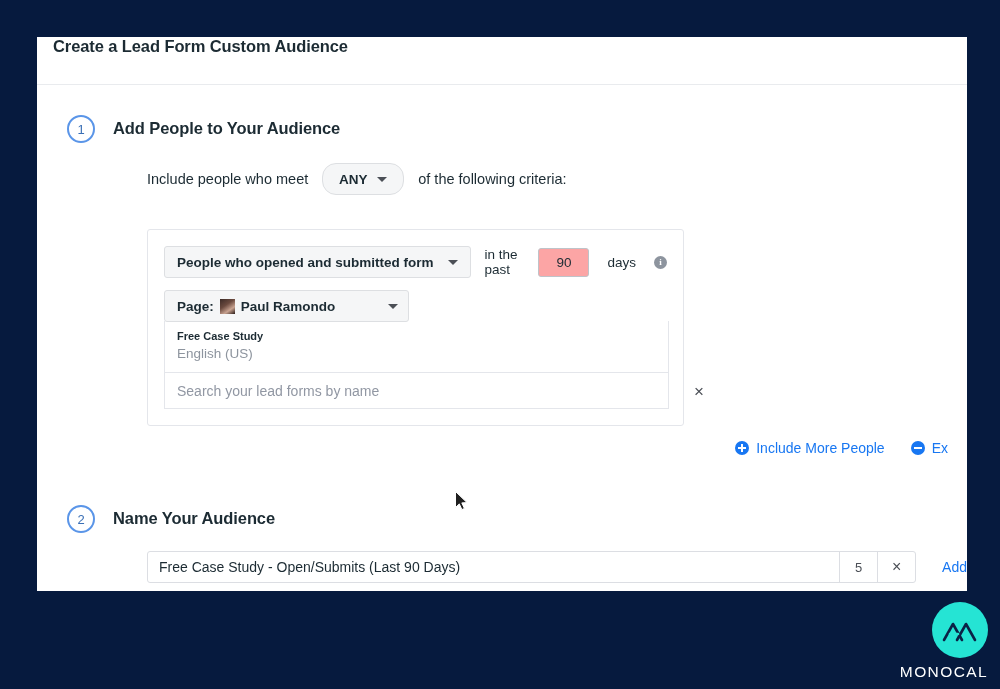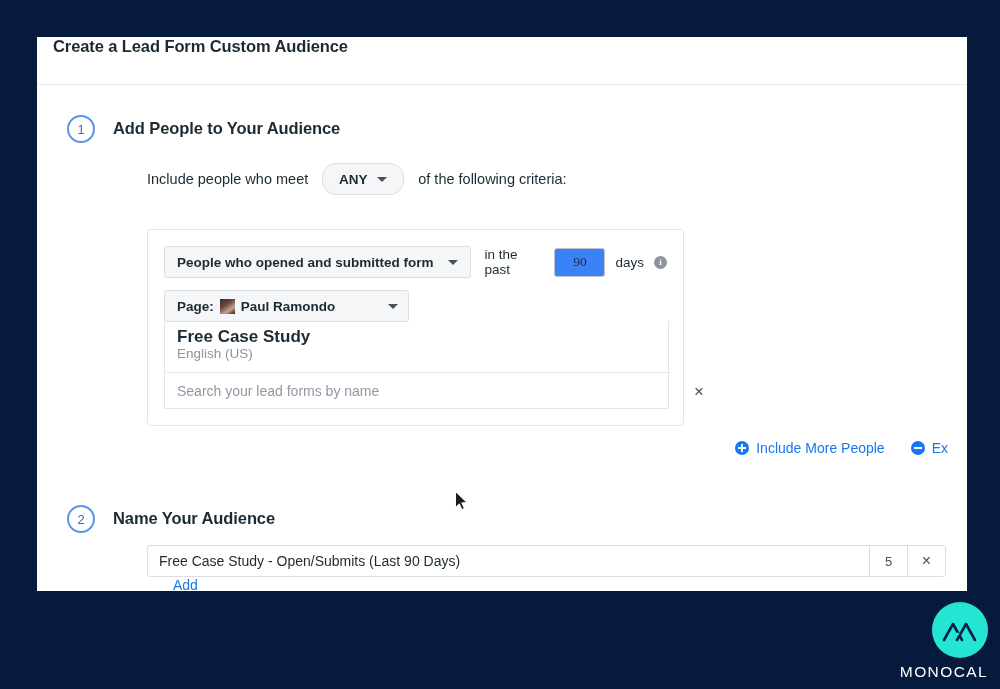--- a/index.html
+++ b/index.html
@@ -124,35 +124,35 @@
     padding: 0 12px;
     gap: 14px;
     font-size: 13.5px;
     font-weight: bold;
     color: #1c2b33;
     cursor: pointer;
     white-space: nowrap;
   }
   .criteria-meta {
     display: flex; align-items: center;
-    gap: 10px;
+    gap: 18px;
     margin-left: 14px;
     font-size: 13.5px;
     color: #1c2b33;
     justify-content: center;
   }
   .days-input {
     width: 51px; height: 29px;
     border: 1px solid #bec3c9;
     border-radius: 3px;
     text-align: center;
     font-size: 13.5px;
-    font-family: Liberation Serif, serif;
-    color: #1c2b33;
-    background: #3b82f6;
+    font-family: Liberation Sans, sans-serif;
+    color: #1c2b33;
+    background: #fca5a5;
   }
   .info-icon {
     width: 13px; height: 13px;
     border-radius: 50%;
     background: #8d949e;
     color: #fff;
     font-size: 9px;
     font-weight: bold;
     display: inline-flex; align-items: center; justify-content: center;
     font-family: "Liberation Serif", serif;
@@ -182,21 +182,21 @@
     border-top: none;
     width: 505px;
     margin-top: -1px;
   }
   .form-option {
     padding: 7px 12px 9px 12px;
     border-bottom: 1px solid #e4e6eb;
     cursor: pointer;
   }
   .form-option-name {
-    font-size: 17px; font-weight: bold; color: #1c2b33;
+    font-size: 11px; font-weight: bold; color: #1c2b33;
     line-height: 17px;
   }
   .form-option-lang {
     font-size: 13.5px; color: #8d949e; line-height: 18px;
   }
   .search-wrap { position: relative; }
   .search-input {
     width: 100%;
     height: 35px;
     border: none;
@@ -253,23 +253,23 @@
     content: "";
     position: absolute;
     left: 6px; top: 3px;
     width: 2px; height: 8px;
     background: #fff;
   }
 
   
   .name-row {
     display: flex;
+    align-items: center;
     margin-left: 110px;
-    margin-top: 12px;
-    flex-direction: column;
+    margin-top: 18px;
   }
   .name-field-wrap {
     display: flex;
     align-items: stretch;
     border: 1px solid #dcdee3;
     border-radius: 3px;
     width: 799px;
     height: 32px;
     background: #fff;
   }

